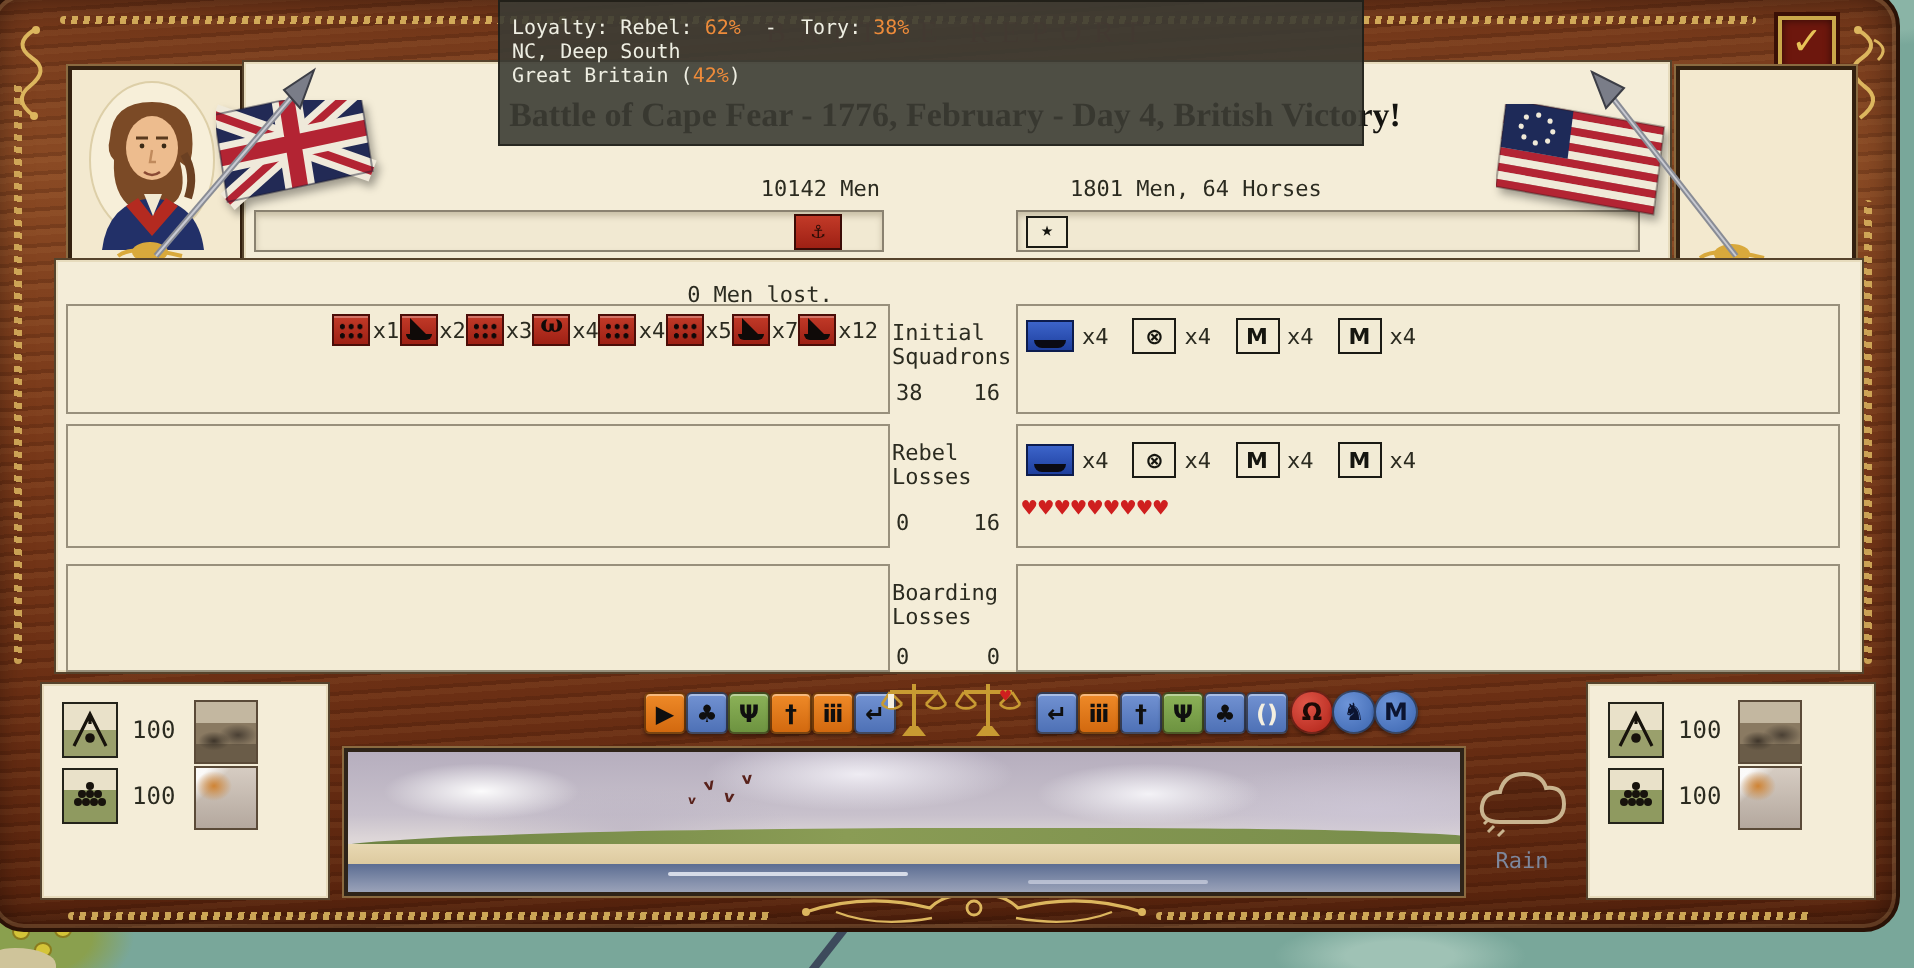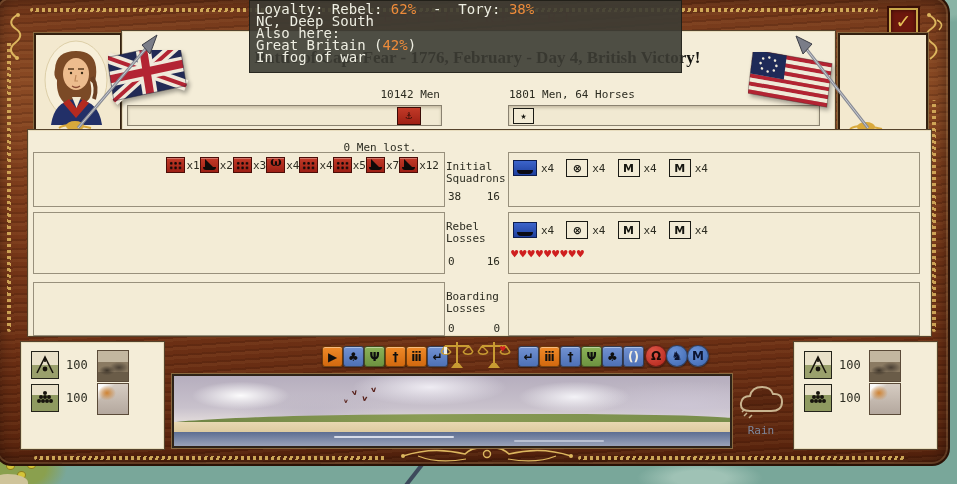--- a/index.html
+++ b/index.html
@@ -53,21 +53,21 @@
   .ticon.g{background:linear-gradient(180deg,#8cb258,#6d9340)}
   .ricon{position:absolute;width:20px;height:20px;border-radius:50%;border:1px solid rgba(20,10,0,.5);
     display:flex;align-items:center;justify-content:center;font:bold 12px "DejaVu Sans",sans-serif;box-shadow:0 1px 2px rgba(0,0,0,.45);cursor:pointer}
   .ricon.r{background:radial-gradient(circle at 35% 30%,#e05648,#b02318);color:#1c0a06}
   .ricon.bl{background:radial-gradient(circle at 35% 30%,#6d94d8,#3c66b0);color:#0c1430}
 
   .serif-title{font-family:"Liberation Serif","DejaVu Serif",serif}
 
   
   #tooltip{position:absolute;left:249px;top:0;width:433px;height:73px;background:rgba(60,60,52,.9);
-    border:1px solid rgba(15,15,10,.6);z-index:60;font-size:14px;color:#eeeee2;line-height:12px;padding:2px 6px;box-sizing:border-box}
+    border:1px solid rgba(15,15,10,.6);z-index:60;font-size:10px;color:#eeeee2;line-height:12px;padding:8px 6px;box-sizing:border-box}
   .tt-line{white-space:pre}
   .tt-orange{color:#ee8b3a}
 
   
   #scene{position:absolute;left:172px;top:374px;width:556px;height:70px;border:2px solid #2e2318;box-shadow:0 0 0 1px #8a6a40;overflow:hidden;background:
     radial-gradient(70px 20px at 12% 28%, rgba(255,255,255,.95), rgba(255,255,255,0) 70%),
     radial-gradient(110px 26px at 46% 16%, rgba(244,242,248,.9), rgba(244,242,248,0) 70%),
     radial-gradient(80px 22px at 72% 30%, rgba(252,252,255,.85), rgba(252,252,255,0) 70%),
     radial-gradient(130px 34px at 92% 42%, rgba(205,198,214,.8), rgba(205,198,214,0) 72%),
     radial-gradient(120px 30px at 25% 55%, rgba(180,172,190,.55), rgba(180,172,190,0) 70%),
@@ -159,21 +159,21 @@
   </svg>
   <svg class="abs" style="left:846px;top:120px" width="40" height="14">
     <ellipse cx="20" cy="7" rx="9" ry="5" fill="#d9a93c"></ellipse>
       <path d="M4 9 q8 -6 32 0" stroke="#d9a93c" stroke-width="2" fill="none"></path>
   </svg>
 
   <div class="panel" style="left:121px;top:30px;width:713px;height:99px"></div>
   <div class="abs serif-title" style="left:141px;top:48px;width:673px;text-align:center;font-size:17px;font-weight:bold;color:#141410">Battle of Cape Fear - 1776, February - Day 4, British Victory!</div>
 
   <div class="abs mono" style="left:330px;top:88px;width:110px;text-align:right">10142 Men</div>
-  <div class="abs mono" style="left:509px;top:88px">1801 Men, 64 Horses</div>
+  <div class="abs mono" style="left:535px;top:88px">1801 Men, 64 Horses</div>
 
   <div class="bar" style="left:127px;top:105px;width:313px"></div>
   <div class="abs" style="left:397px;top:107px;width:22px;height:16px;background:linear-gradient(180deg,#c23a28,#9e2014);border:1px solid #3a0b06;text-align:center;font-size:11px;line-height:15px;color:#2a0c06">⚓</div>
   <div class="bar" style="left:508px;top:105px;width:310px"></div>
   <div class="abs" style="left:513px;top:108px;width:19px;height:14px;background:#f2ebd5;border:1px solid #1a1a14;text-align:center;font-size:10px;line-height:13px;color:#15150f">★</div>
 
   <div class="panel" style="left:27px;top:129px;width:903px;height:206px"></div>
 
   <div class="abs mono" style="left:320px;top:141px;width:120px;text-align:center">0 Men lost.</div>
 
@@ -401,18 +401,16 @@
 
   <svg class="abs" style="left:736px;top:381px" width="50" height="40">
     <path d="M14 30 q-10 0 -9 -8 q1 -7 9 -7 q2 -9 12 -9 q9 0 11 7 q9 -1 9 8 q0 9 -11 9 z" fill="rgba(0,0,0,.10)" stroke="#c9b48f" stroke-width="2"></path>
     <path d="M8 35 l3 -3 M13 37 l3 -3 M6 31 l2 -2" stroke="#c9b48f" stroke-width="1.5"></path>
   </svg>
   <div class="abs" style="left:732px;top:424px;width:58px;text-align:center;font-size:11px;color:#7d879c">Rain</div>
 
   <div id="tooltip">
     <div class="tt-line"><span>Loyalty: Rebel: </span><span class="tt-orange">62%</span><span>  -  Tory: </span><span class="tt-orange">38%</span></div>
     <div class="tt-line">NC, Deep South</div>
-    <div class="tt-line">Also here:</div>
     <div class="tt-line"><span>Great Britain (</span><span class="tt-orange">42%</span><span>)</span></div>
-    <div class="tt-line">In fog of war</div>
   </div>
 
 </div>
 
 </body></html>

